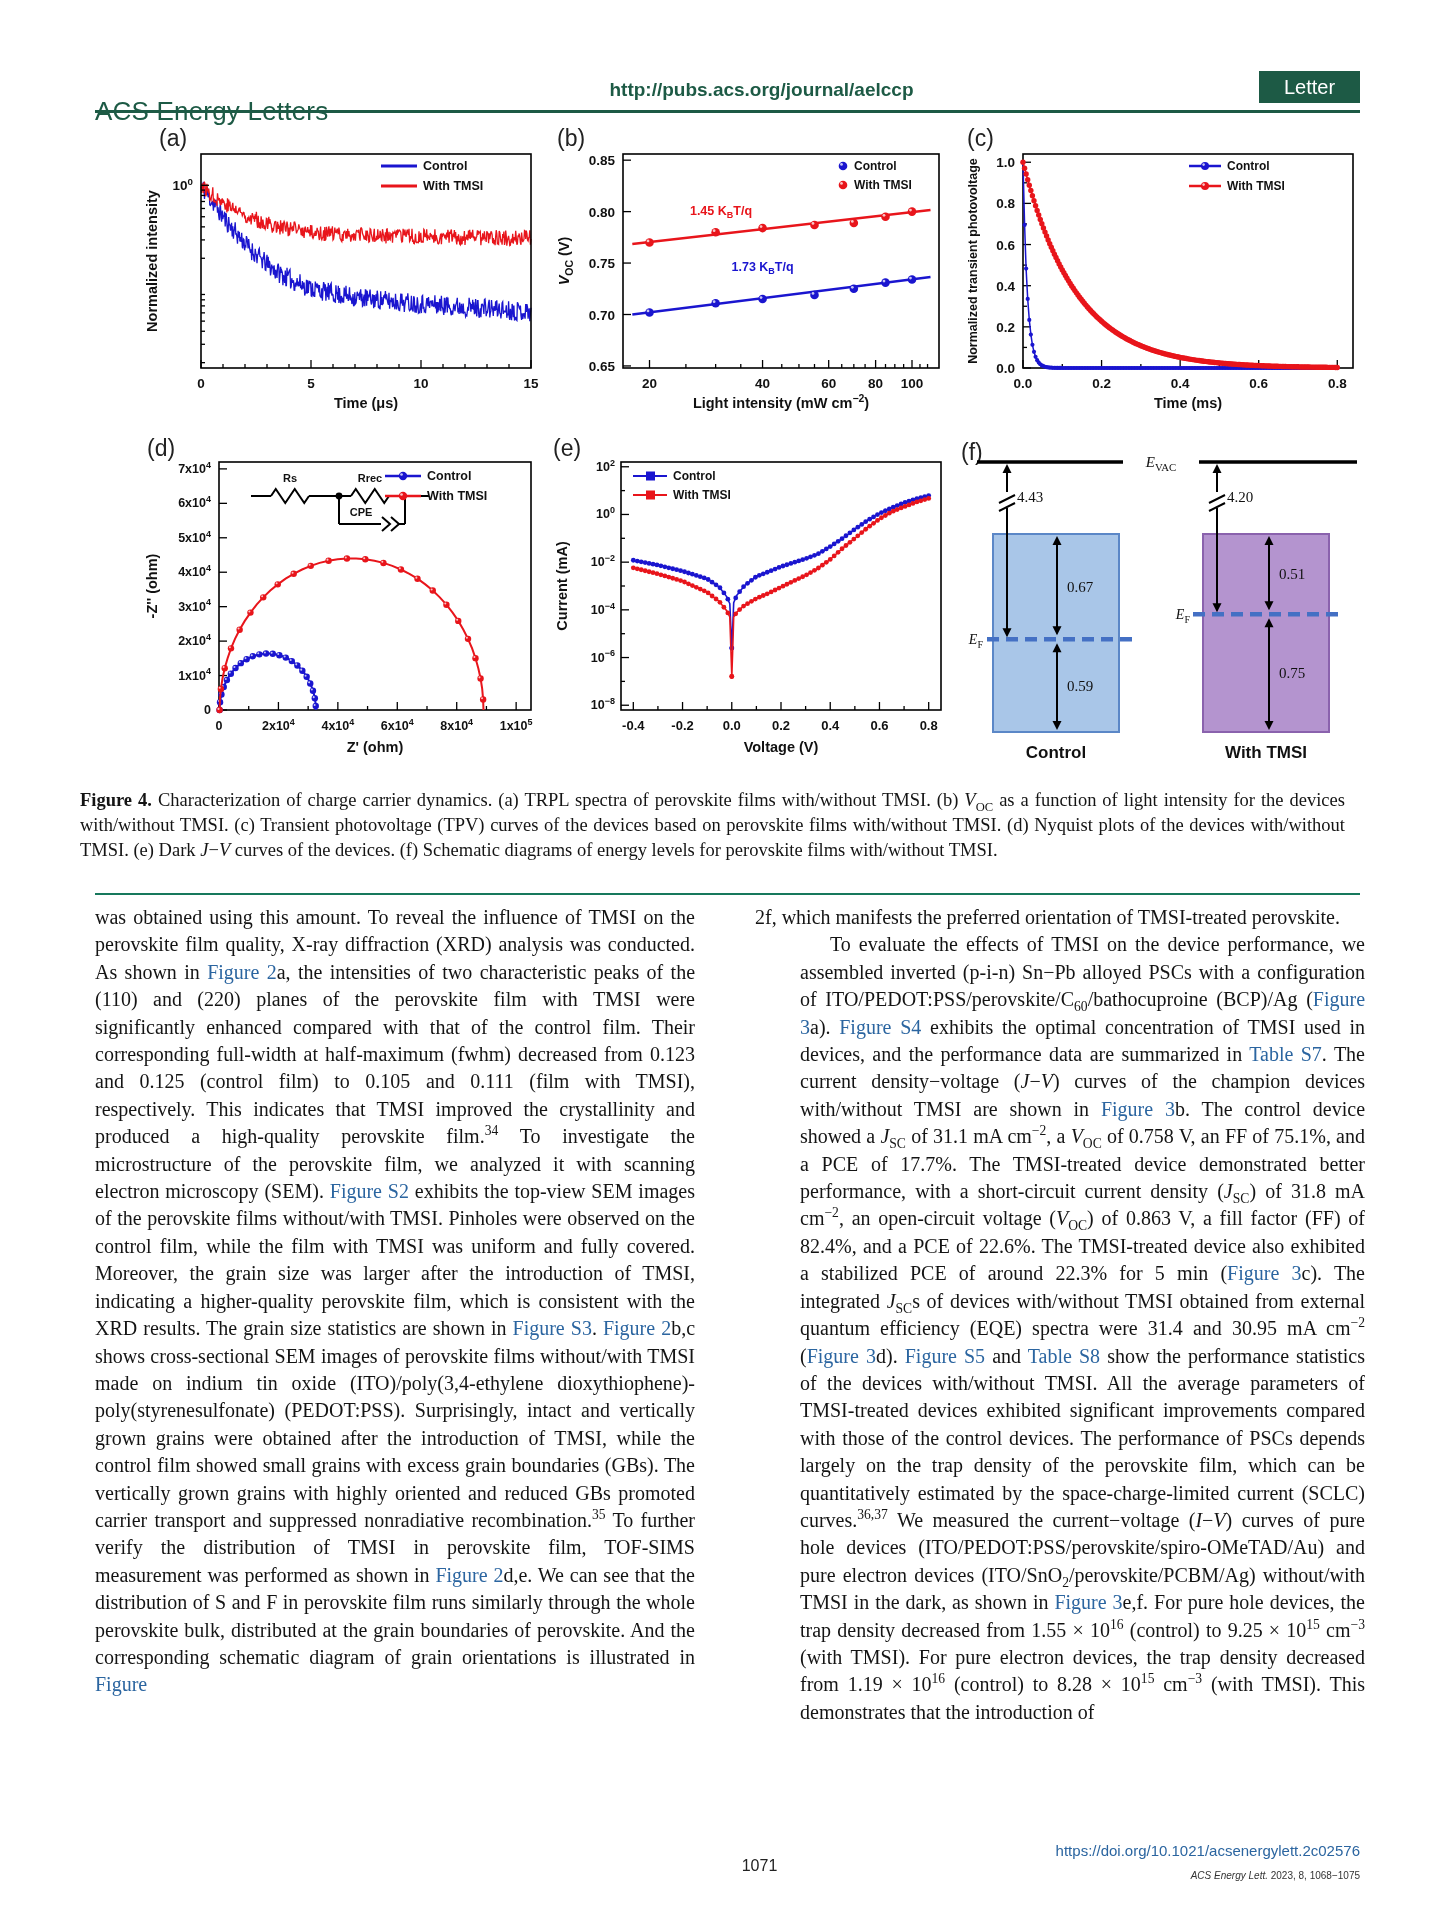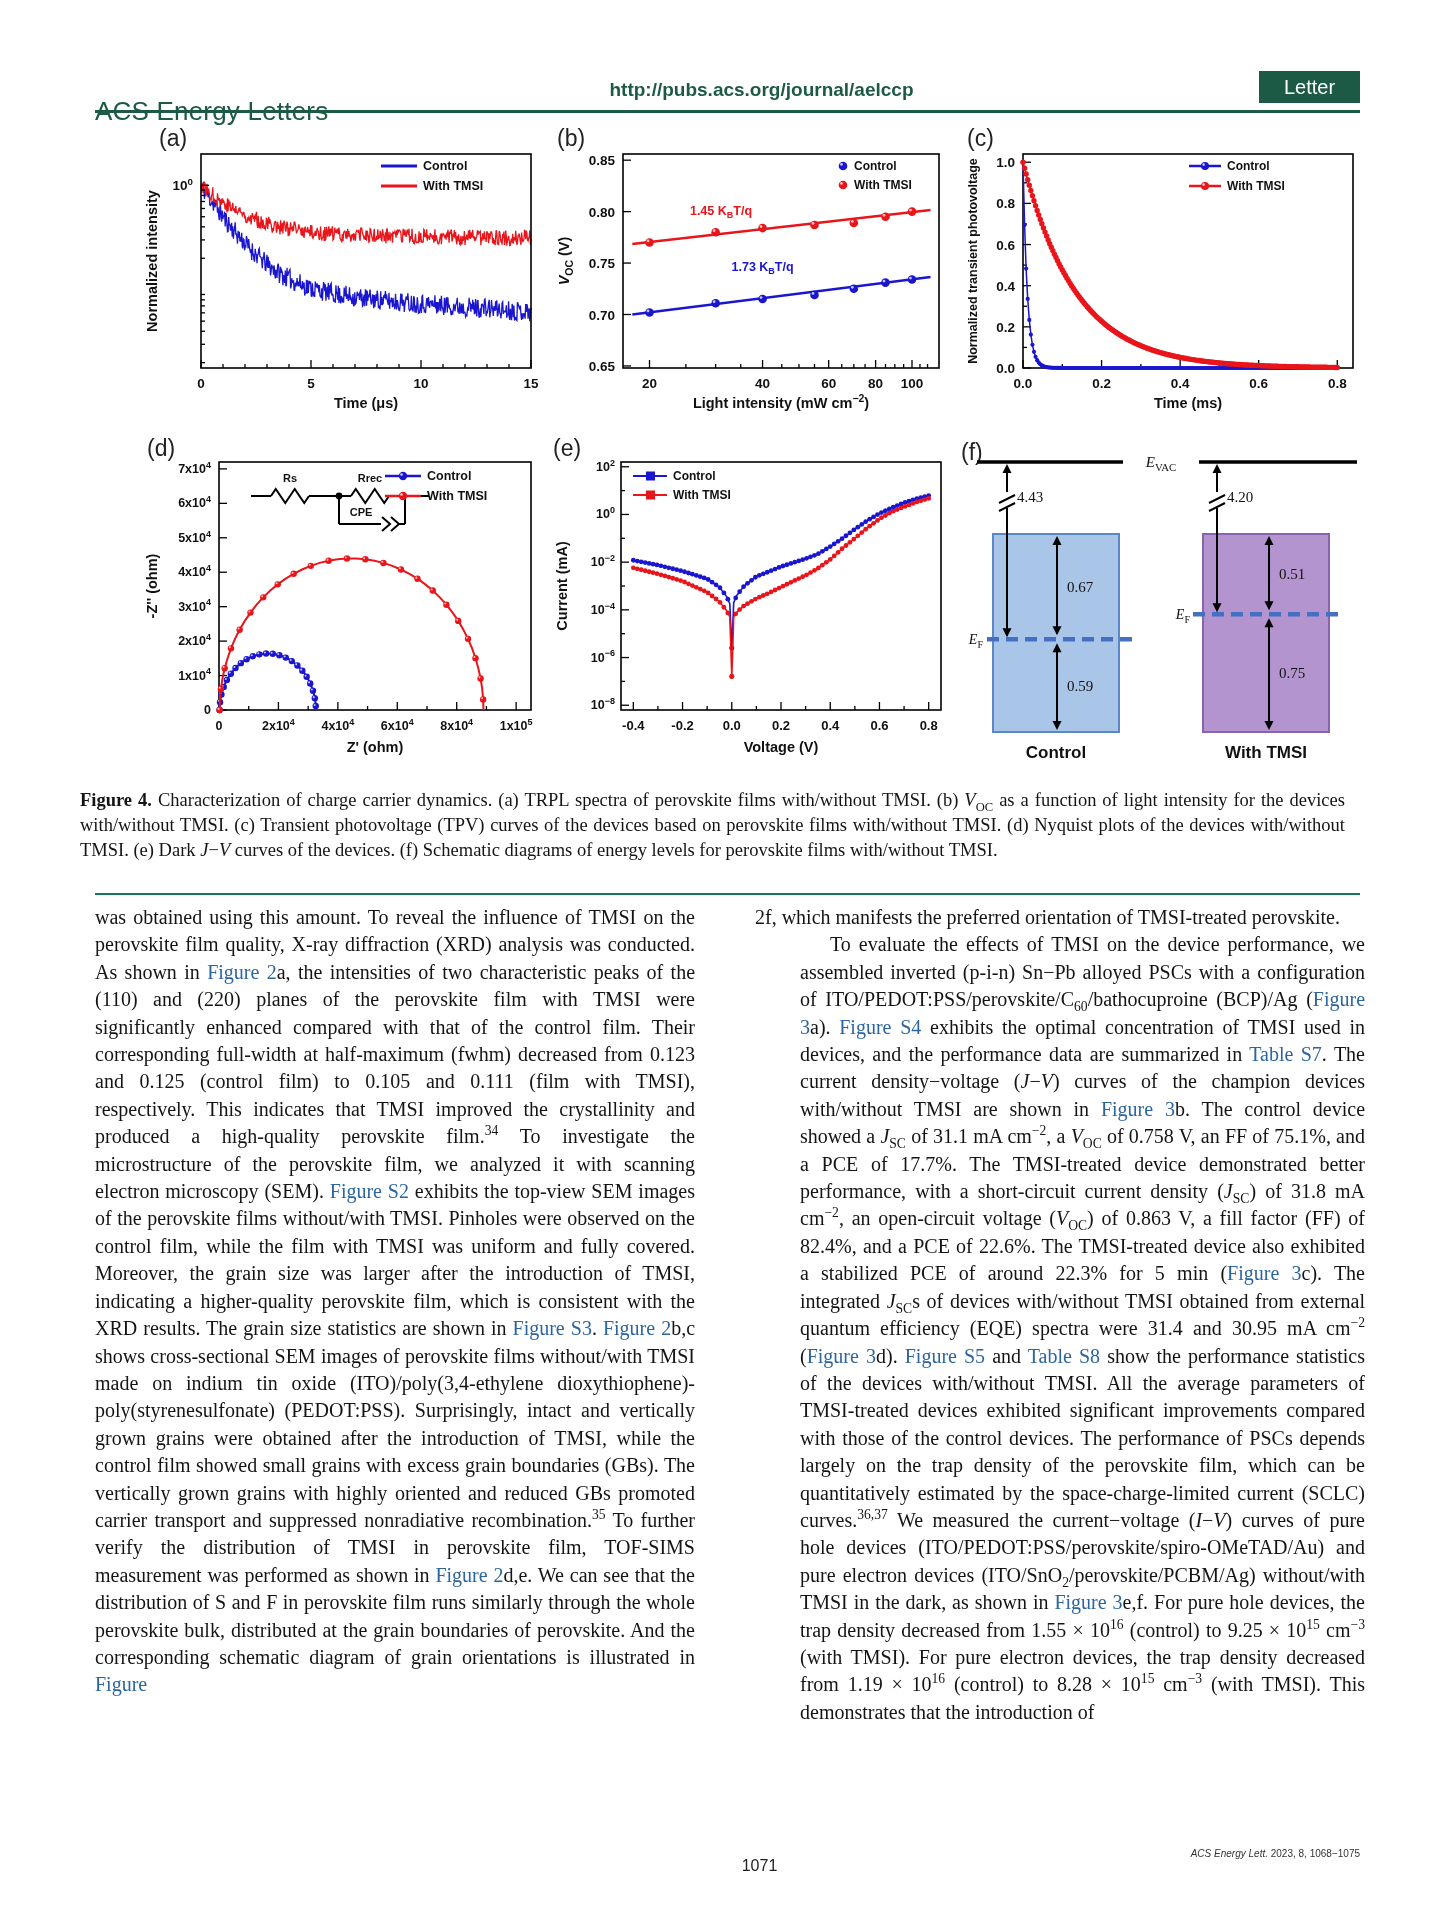--- a/index.html
+++ b/index.html
@@ -1037,15 +1037,16 @@
   <div class="col" id="col-left">
       <p><span>was obtained using this amount. To reveal the influence of TMSI on the perovskite film quality, X-ray diffraction (XRD) analysis was conducted. As shown in </span><span class="lnk">Figure 2</span><span>a, the intensities of two characteristic peaks of the (110) and (220) planes of the perovskite film with TMSI were significantly enhanced compared with that of the control film. Their corresponding full-width at half-maximum (fwhm) decreased from 0.123 and 0.125 (control film) to 0.105 and 0.111 (film with TMSI), respectively. This indicates that TMSI improved the crystallinity and produced a high-quality perovskite film.</span><span class="sup">34</span><span> To investigate the microstructure of the perovskite film, we analyzed it with scanning electron microscopy (SEM). </span><span class="lnk">Figure S2</span><span> exhibits the top-view SEM images of the perovskite films without/with TMSI. Pinholes were observed on the control film, while the film with TMSI was uniform and fully covered. Moreover, the grain size was larger after the introduction of TMSI, indicating a higher-quality perovskite film, which is consistent with the XRD results. The grain size statistics are shown in </span><span class="lnk">Figure S3</span><span>. </span><span class="lnk">Figure 2</span><span>b,c shows cross-sectional SEM images of perovskite films without/with TMSI made on indium tin oxide (ITO)/poly(3,4-ethylene dioxythiophene)-poly(styrenesulfonate) (PEDOT:PSS). Surprisingly, intact and vertically grown grains were obtained after the introduction of TMSI, while the control film showed small grains with excess grain boundaries (GBs). The vertically grown grains with highly oriented and reduced GBs promoted carrier transport and suppressed nonradiative recombination.</span><span class="sup">35</span><span> To further verify the distribution of TMSI in perovskite film, TOF-SIMS measurement was performed as shown in </span><span class="lnk">Figure 2</span><span>d,e. We can see that the distribution of S and F in perovskite film runs similarly through the whole perovskite bulk, distributed at the grain boundaries of perovskite. And the corresponding schematic diagram of grain orientations is illustrated in </span><span class="lnk">Figure</span></p>
     </div>
   <div class="col" id="col-right">
       <p><span>2f, which manifests the preferred orientation of TMSI-treated perovskite.</span></p>
       <p class="indent"><span>To evaluate the effects of TMSI on the device performance, we assembled inverted (p-i-n) Sn−Pb alloyed PSCs with a configuration of ITO/PEDOT:PSS/perovskite/C</span><span class="sub">60</span><span>/bathocuproine (BCP)/Ag (</span><span class="lnk">Figure 3</span><span>a). </span><span class="lnk">Figure S4</span><span> exhibits the optimal concentration of TMSI used in devices, and the performance data are summarized in </span><span class="lnk">Table S7</span><span>. The current density−voltage (</span><span class="it">J</span><span>−</span><span class="it">V</span><span>) curves of the champion devices with/without TMSI are shown in </span><span class="lnk">Figure 3</span><span>b. The control device showed a </span><span class="it">J</span><span class="sub">SC</span><span> of 31.1 mA cm</span><span class="sup">−2</span><span>, a </span><span class="it">V</span><span class="sub">OC</span><span> of 0.758 V, an FF of 75.1%, and a PCE of 17.7%. The TMSI-treated device demonstrated better performance, with a short-circuit current density (</span><span class="it">J</span><span class="sub">SC</span><span>) of 31.8 mA cm</span><span class="sup">−2</span><span>, an open-circuit voltage (</span><span class="it">V</span><span class="sub">OC</span><span>) of 0.863 V, a fill factor (FF) of 82.4%, and a PCE of 22.6%. The TMSI-treated device also exhibited a stabilized PCE of around 22.3% for 5 min (</span><span class="lnk">Figure 3</span><span>c). The integrated </span><span class="it">J</span><span class="sub">SC</span><span>s of devices with/without TMSI obtained from external quantum efficiency (EQE) spectra were 31.4 and 30.95 mA cm</span><span class="sup">−2</span><span> (</span><span class="lnk">Figure 3</span><span>d). </span><span class="lnk">Figure S5</span><span> and </span><span class="lnk">Table S8</span><span> show the performance statistics of the devices with/without TMSI. All the average parameters of TMSI-treated devices exhibited significant improvements compared with those of the control devices. The performance of PSCs depends largely on the trap density of the perovskite film, which can be quantitatively estimated by the space-charge-limited current (SCLC) curves.</span><span class="sup">36,37</span><span> We measured the current−voltage (</span><span class="it">I</span><span>−</span><span class="it">V</span><span>) curves of pure hole devices (ITO/PEDOT:PSS/perovskite/spiro-OMeTAD/Au) and pure electron devices (ITO/SnO</span><span class="sub">2</span><span>/perovskite/PCBM/Ag) without/with TMSI in the dark, as shown in </span><span class="lnk">Figure 3</span><span>e,f. For pure hole devices, the trap density decreased from 1.55 × 10</span><span class="sup">16</span><span> (control) to 9.25 × 10</span><span class="sup">15</span><span> cm</span><span class="sup">−3</span><span> (with TMSI). For pure electron devices, the trap density decreased from 1.19 × 10</span><span class="sup">16</span><span> (control) to 8.28 × 10</span><span class="sup">15</span><span> cm</span><span class="sup">−3</span><span> (with TMSI). This demonstrates that the introduction of</span></p>
     </div>
 
   <div class="page-num">1071</div>
   <div class="doi-block">
+    <a class="doi-link" href="#">https://doi.org/10.1021/acsenergylett.2c02576</a>
     <span class="cit it">ACS Energy Lett.</span><span class="cit"> 2023, 8, 1068−1075</span>
   </div>
 </div>
 
 </body></html>

